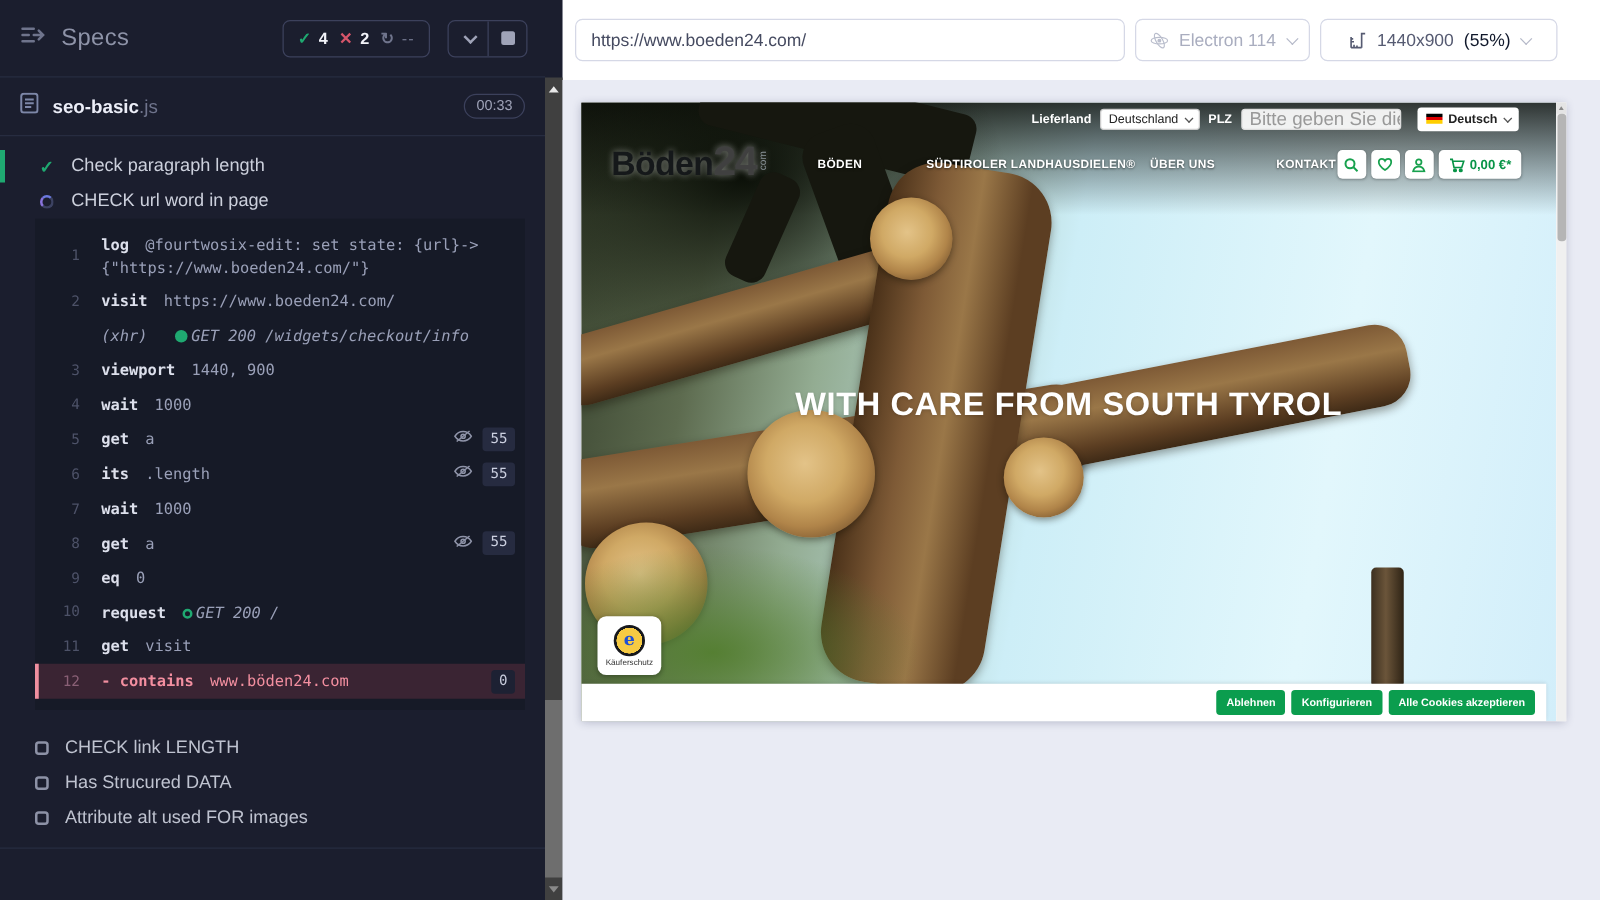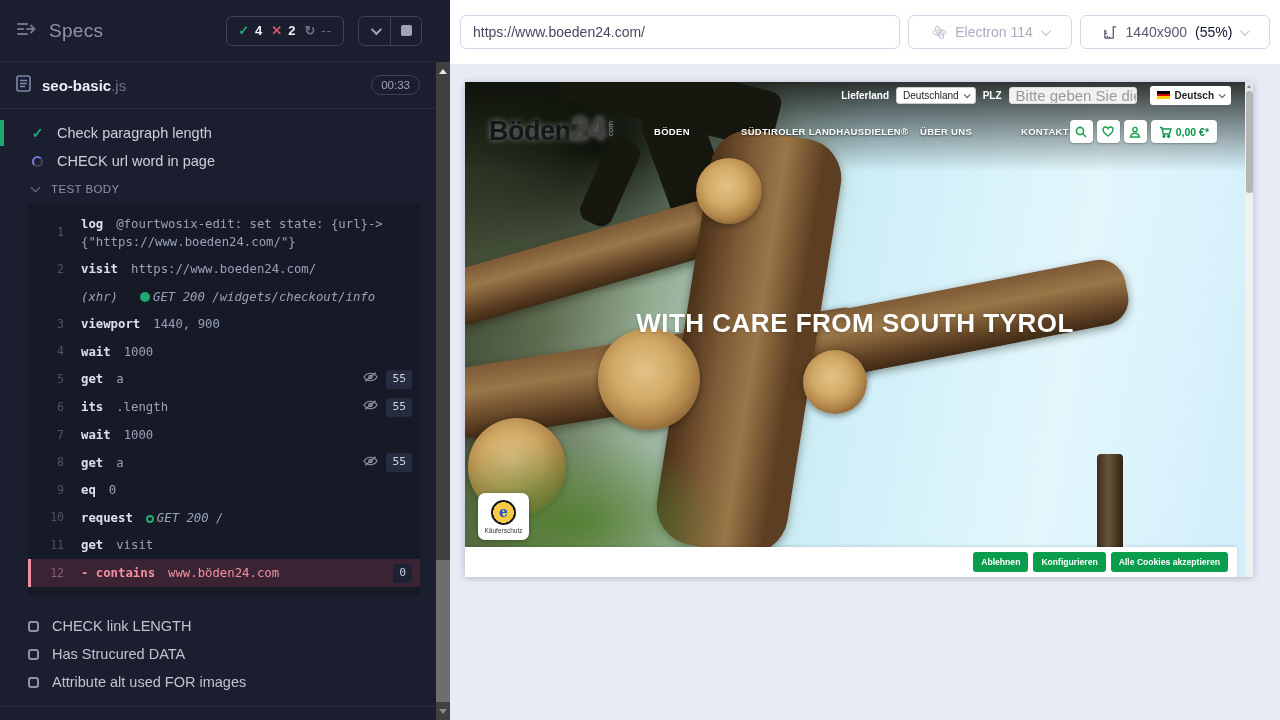--- a/index.html
+++ b/index.html
@@ -66,41 +66,41 @@
   .sb-arrow.up { top:2px; } .sb-arrow.down { bottom:2px; }
   .tri-up { width:0; height:0; border-left:4px solid transparent; border-right:4px solid transparent; border-bottom:5px solid #e8e8e8; }
   .tri-down { width:0; height:0; border-left:4px solid transparent; border-right:4px solid transparent; border-top:5px solid #8a8a8a; }
   .sb-thumb { position:absolute; left:0; width:14px; top:498px; height:142px; background:#6e6e6e; }
 
   
   .main { flex:1; display:flex; flex-direction:column; }
   .topbar { height:64px; background:#fff; display:flex; align-items:center; padding:0 14px 0 10px; gap:8px; flex:none; }
   .url-box { width:440px; height:34px; border:1px solid #d5d8e6; border-radius:6px; display:flex; align-items:center; padding:0 12px; font-size:14px; color:#454a60; background:#fff; }
   .pill-box { height:34px; border:1px solid #d5d8e6; border-radius:6px; display:flex; align-items:center; justify-content:center; gap:8px; font-size:14px; background:#fff; }
-  .browser-box { width:164px; color:#a9adbf; }
+  .browser-box { width:140px; color:#a9adbf; }
   .size-box { width:190px; color:#565b72; }
   .size-zoom { color:#0f172a; }
   .mini-chev { display:inline-block; width:7px; height:7px; border-right:1.8px solid #b4b8c8; border-bottom:1.8px solid #b4b8c8; transform:rotate(45deg) translateY(-2px); }
 
   .stage { position:relative; flex:1; background:#e9ebf4; }
   .site { position:absolute; left:15px; top:18px; width:788px; height:495px; background:#fff; box-shadow:0 1px 7px rgba(40,45,90,.28); }
   .site-viewport { position:absolute; top:0; left:0; bottom:0; right:8px; overflow:hidden; }
 
   
   .hero { position:absolute; inset:0; background:linear-gradient(100deg,#39432f 0%,#5d6b4f 14%,#93ac92 26%,#cdeef7 48%,#e2f7fc 75%,#d2eefa 100%); }
   .hero .canopy { position:absolute; left:-80px; top:-90px; width:420px; height:300px; background:radial-gradient(closest-side,rgba(8,12,5,.95),rgba(8,12,5,0)); }
   .hero .topshade { position:absolute; left:0; right:0; top:0; height:90px; background:linear-gradient(180deg,rgba(8,10,6,.82),rgba(8,10,6,0)); }
   .crane { position:absolute; background:#16170f; border-radius:12px; }
   .log { position:absolute; border-radius:26px; background:linear-gradient(180deg,#7e5a36 0%,#9a7748 35%,#5c3e22 80%,#3e2a16 100%); box-shadow:0 3px 8px rgba(20,15,5,.4); }
   .logend { position:absolute; border-radius:50%; background:radial-gradient(circle at 45% 42%,#e3c388 0%,#d0a965 38%,#b08449 62%,#7c5830 82%,#59401f 100%); box-shadow:0 2px 6px rgba(20,15,5,.45); }
   .grass { position:absolute; left:-60px; top:355px; width:330px; height:170px; background:radial-gradient(closest-side,rgba(83,126,47,.95),rgba(83,126,47,0)); }
   .post { position:absolute; left:632px; top:372px; width:26px; height:96px; background:linear-gradient(90deg,#3c2f1f,#6b553a 45%,#2e2315); border-radius:4px; }
 
   
-  .site-top { position:absolute; top:3px; left:0; right:0; height:20px; display:flex; align-items:center; justify-content:flex-end; gap:7px; padding-right:14px; }
+  .site-top { position:absolute; top:3px; left:0; right:0; height:20px; display:flex; align-items:center; justify-content:flex-end; gap:7px; padding-right:30px; }
   .site-top .lbl { color:#fff; font-size:10px; font-weight:bold; }
   .sel-box { background:#fff; border-radius:3px; height:17px; display:flex; align-items:center; gap:5px; padding:0 6px; font-size:10px; color:#222; border:1px solid #ccc; }
   .plz-input { background:rgba(255,255,255,.92); border:1px solid #ddd; border-radius:3px; height:17px; width:128px; font-size:15px; color:#999; padding:0 6px; display:flex; align-items:center; white-space:nowrap; overflow:hidden; }
   .lang-btn { background:#fff; border-radius:3px; height:19px; display:flex; align-items:center; gap:5px; padding:0 7px; font-size:10px; font-weight:bold; color:#222; margin-left:6px; }
   .flag { width:13px; height:8px; background:linear-gradient(180deg,#000 0 33%,#d00 33% 66%,#ffce00 66% 100%); }
   .tiny-chev { display:inline-block; width:5px; height:5px; border-right:1.4px solid #555; border-bottom:1.4px solid #555; transform:rotate(45deg) translateY(-1px); }
 
   .logo { position:absolute; left:24px; top:28px; display:flex; align-items:baseline; text-shadow:0 0 6px rgba(255,255,255,.45); }
   .logo-b { font-size:27px; font-weight:bold; color:#15181a; letter-spacing:-.5px; }
   .logo-24 { font-size:33px; font-weight:bold; color:#404040; letter-spacing:-1px; }
@@ -188,24 +188,20 @@
             <span>Check paragraph length</span>
           </div>
           <div class="test-row running">
             <span class="t-ic">
               <span class="spinner"></span>
             </span>
             <span>CHECK url word in page</span>
           </div>
         </div>
 
-      <div class="suite-row">
-        <span class="suite-chev"></span>
-        <span>TEST BODY</span>
-      </div>
 
       <div class="cmd-log" id="cmd-list">
           <div class="cmd-row">
             <span class="cmd-num">1</span>
             <span class="cmd-body"><span class="cmd-name">log</span><span class="">@fourtwosix-edit: set state: {url}-&gt; {"https://www.boeden24.com/"}</span></span>
           </div>
           <div class="cmd-row">
             <span class="cmd-num">2</span>
             <span class="cmd-body"><span class="cmd-name">visit</span><span class="">https://www.boeden24.com/</span></span>
           </div>

